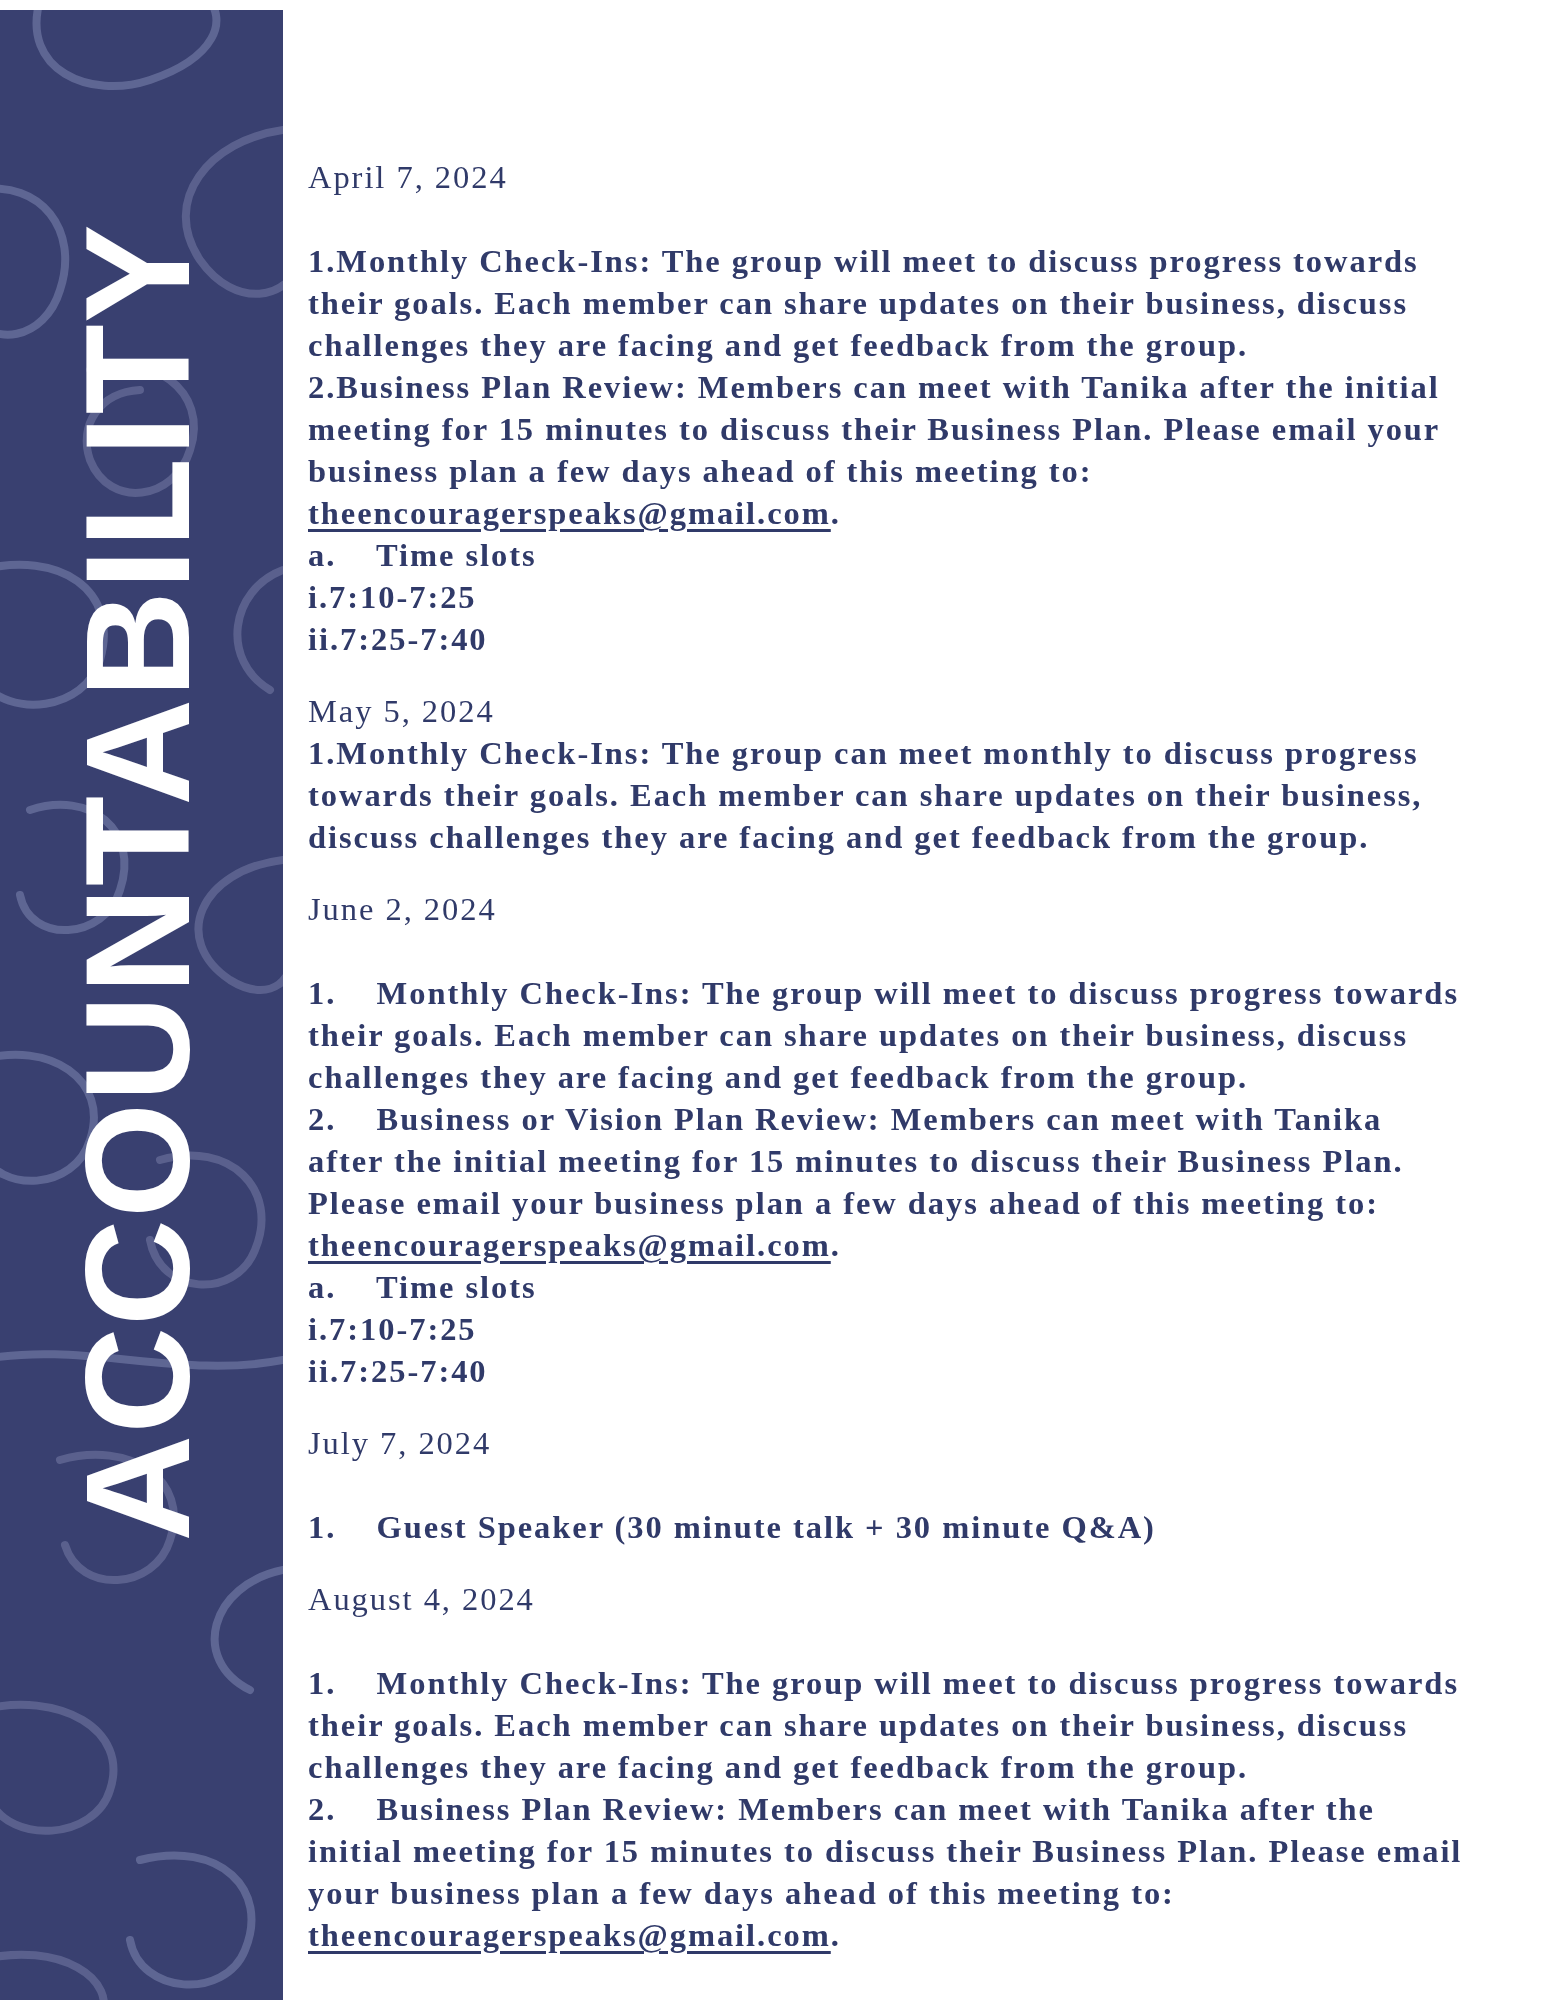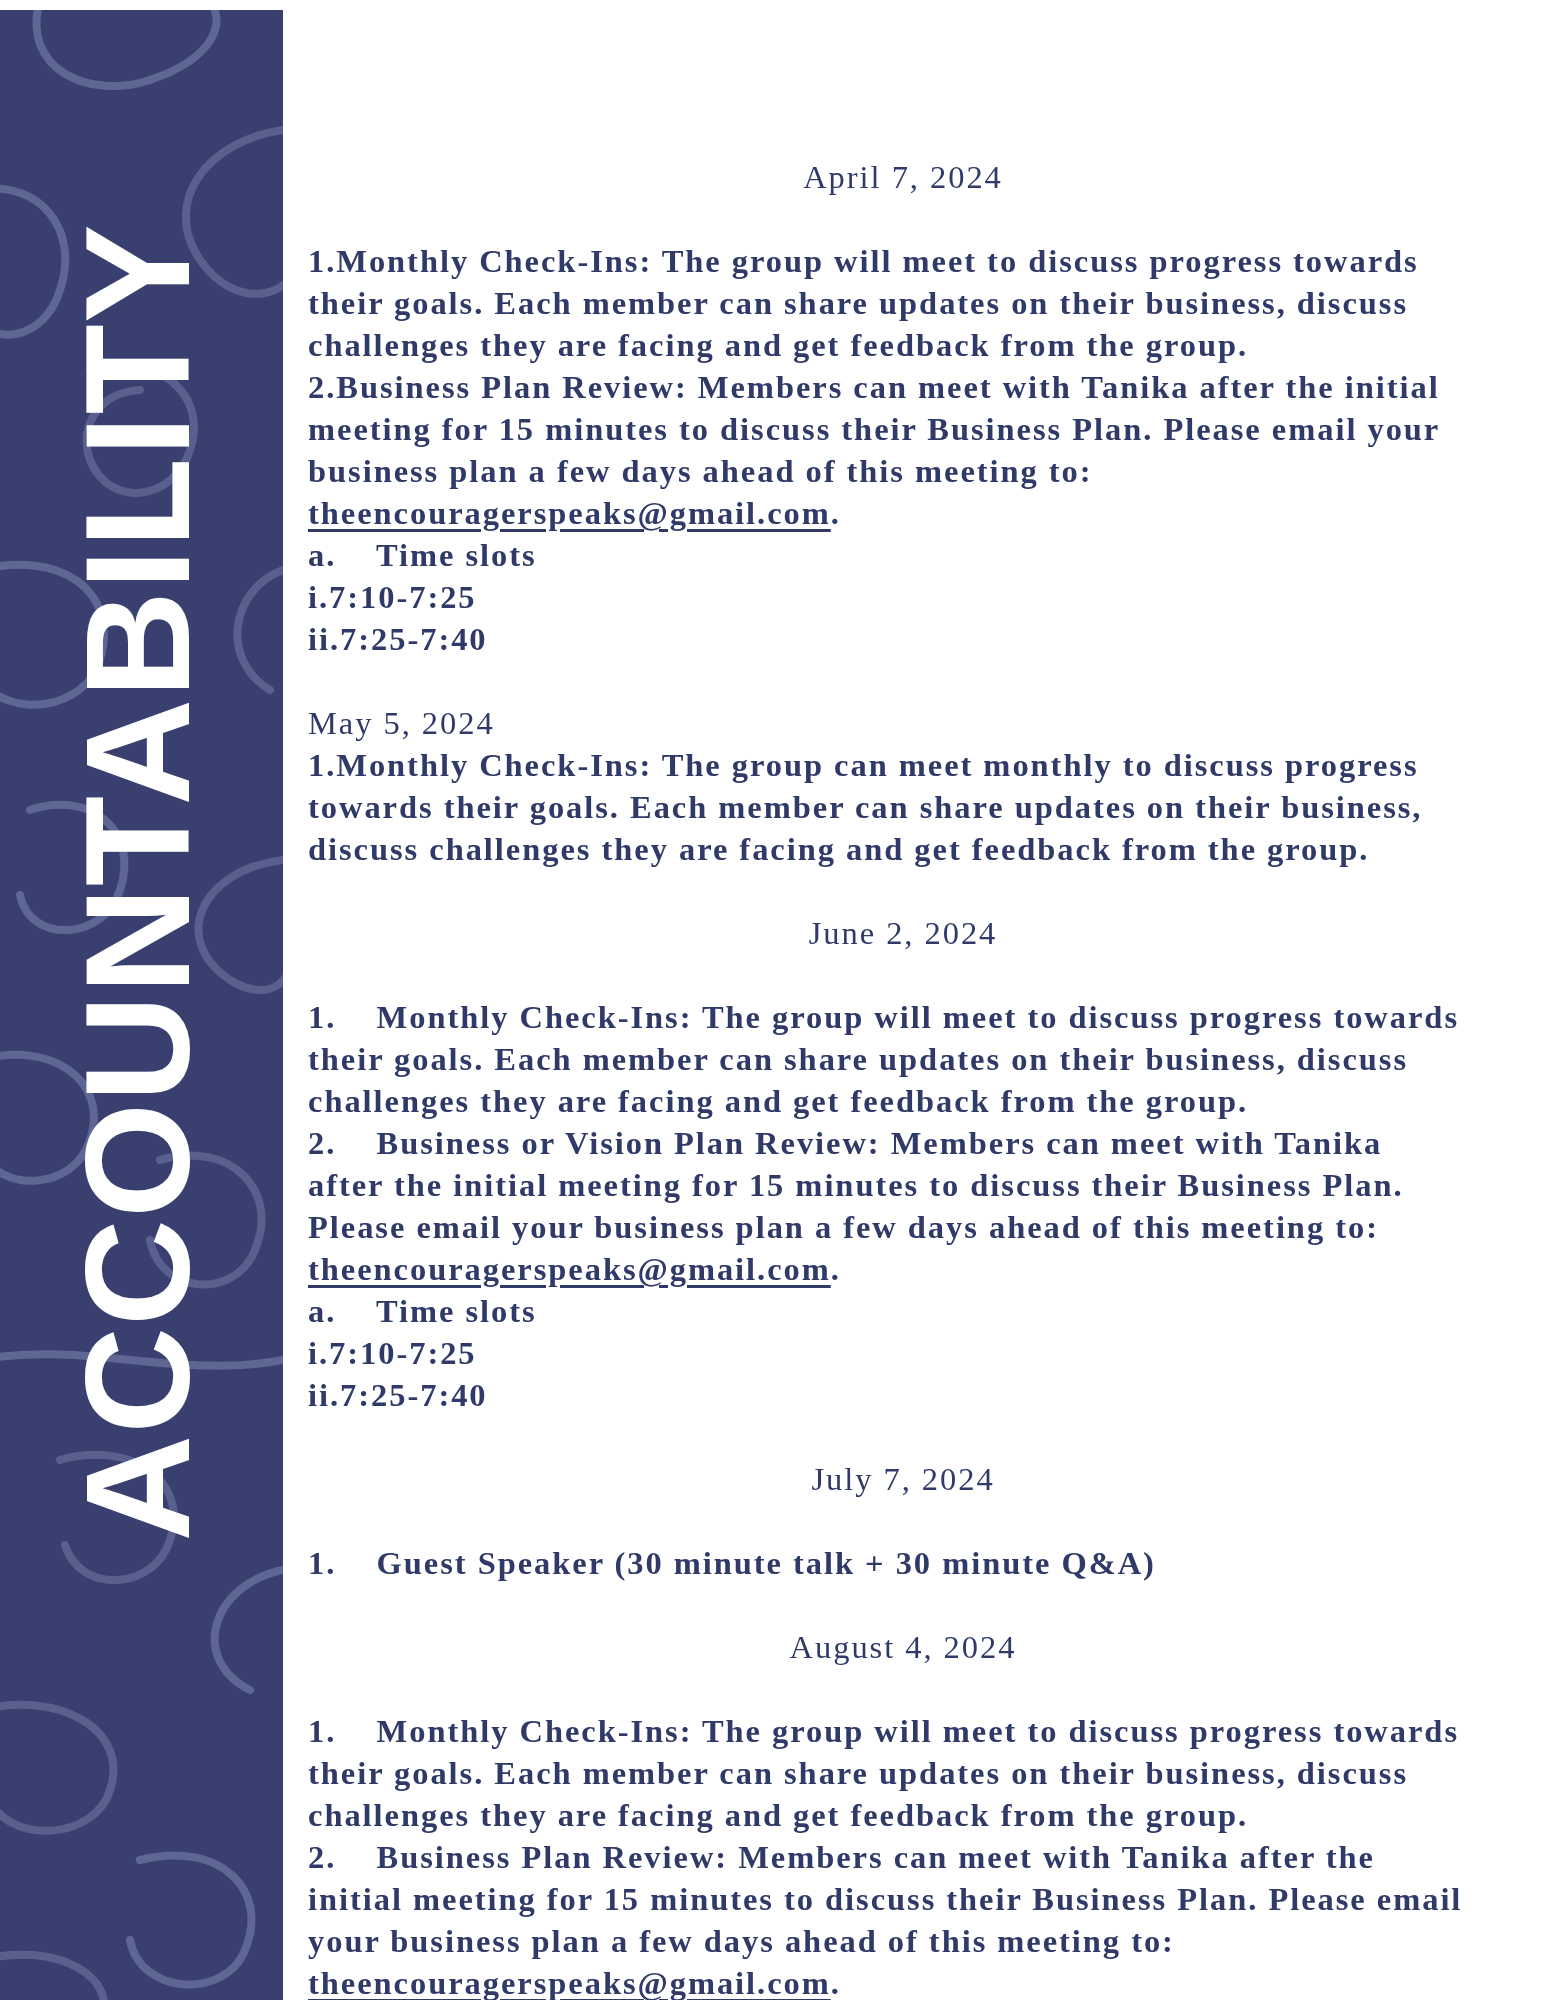--- a/index.html
+++ b/index.html
@@ -66,23 +66,23 @@
     left: 308px;
     top: 30px;
     width: 1190px;
     color: #303a69;
     font-size: 32.5px;
     line-height: 42px;
     letter-spacing: 0.06em;
     white-space: pre;
   }
   .doc-section { margin: 0; }
-  .doc-section:not(:first-child) { margin-top: 42px; }
+  .doc-section:not(:first-child) { margin-top: 30px; }
   .date-heading { font-weight: 400; }
-  .date-heading.gap-after { margin-bottom: 42px; text-align: center; }
+  .date-heading.gap-after { margin-bottom: 42px; }
   .doc-line { font-weight: 700; }
   .email-link {
     color: inherit;
     text-decoration: underline;
     text-decoration-thickness: 2.5px;
     text-underline-offset: 5px;
     cursor: pointer;
   }
 </style>
 </head>

